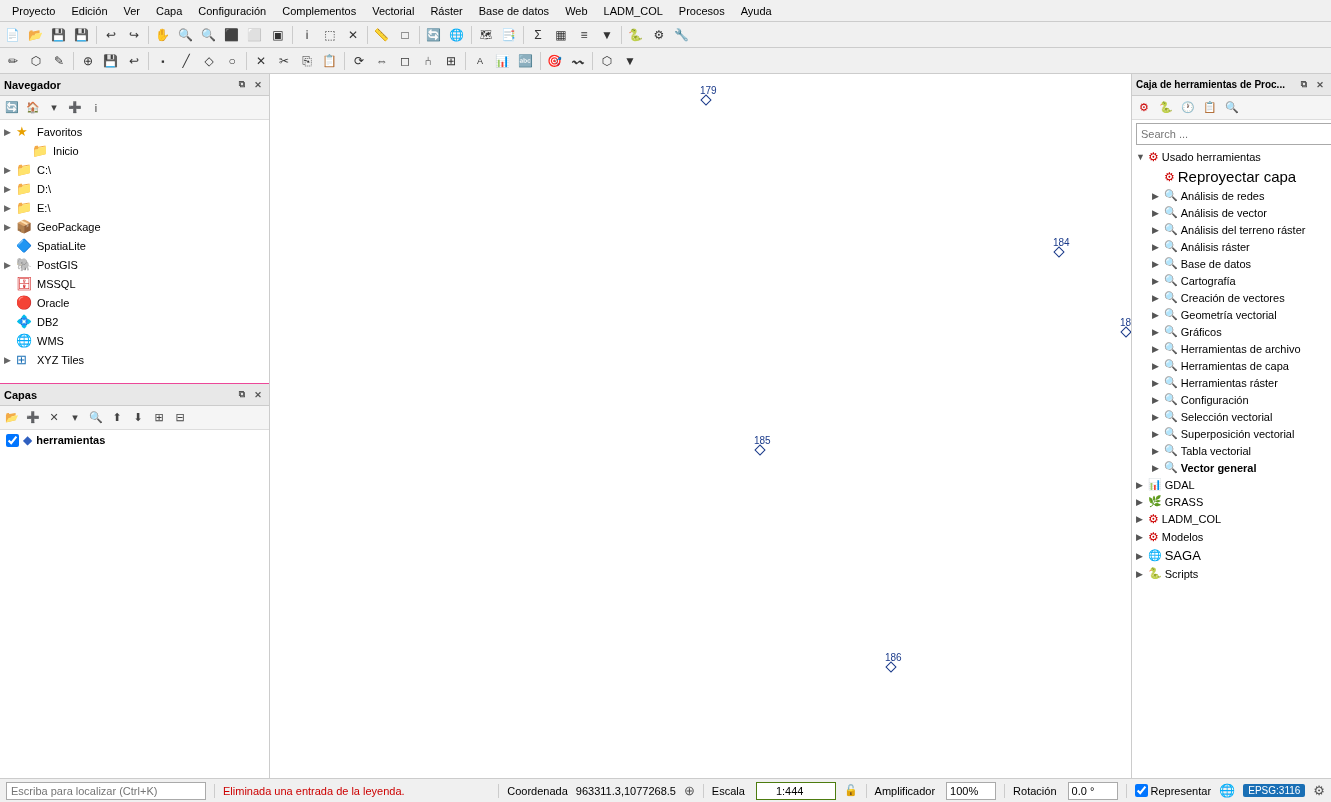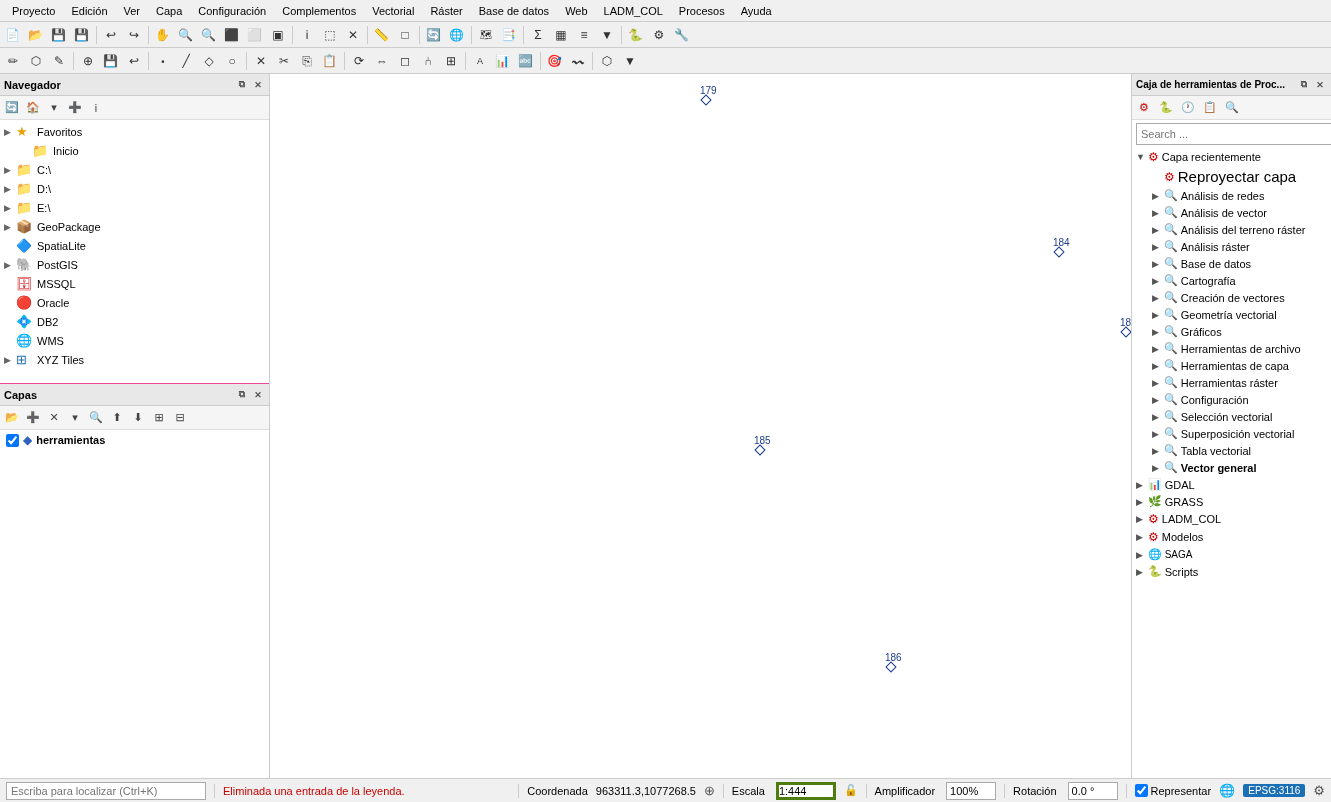--- a/index.html
+++ b/index.html
@@ -220,22 +220,22 @@
       border: 1px solid #aaa;
       padding: 0 4px;
       font-size: 11px;
       background: #fff;
     }
     .status-text { color: #c00; flex: 1; }
     .status-coord { color: #000; }
     .status-sep { width: 1px; height: 14px; background: #ccc; }
     .status-scale-label { color: #000; }
     .status-scale-input {
-      width: 60px; height: 18px;
-      border: 3px solid #4d7c0f; padding: 0 0; font-size: 11px;
+      width: 80px; height: 18px;
+      border: 1px solid #4d7c0f; padding: 0 19px; font-size: 11px;
     }
     .status-amp-label { color: #000; }
     .status-amp-input {
       width: 50px; height: 18px;
       border: 1px solid #aaa; padding: 0 3px; font-size: 11px;
     }
     .status-rot-label { color: #000; }
     .status-rot-input {
       width: 50px; height: 18px;
       border: 1px solid #aaa; padding: 0 3px; font-size: 11px;
@@ -511,21 +511,21 @@
       <div class="pt-btn icon-teal">🐍</div>
       <div class="pt-btn">🕐</div>
       <div class="pt-btn">📋</div>
       <div class="pt-btn">🔍</div>
     </div>
     <input type="text" class="proc-search" placeholder="Search ..." style="">
     <div class="proc-tree" id="proc-tree">
     <div class="proc-section-header" style="padding-left: 4px;">
       <span style="width:12px;font-size:9px;color:#555;">▼</span>
       <span style="color:#c00;font-size:12px;margin-right:3px;">⚙</span>
-      <span style="font-size:11px;">Capa recientemente</span>
+      <span style="font-size:11px;">Usado herramientas</span>
     </div>
         <div class="proc-section-header" style="padding-left: 20px;">
       <span style="width:12px;font-size:9px;color:#555;"></span>
       <span style="color:#c00;font-size:12px;margin-right:3px;">⚙</span>
       <span style="font-size:15px;">Reproyectar capa</span>
     </div>
         <div class="proc-section-header" style="padding-left: 20px;">
       <span style="width:12px;font-size:9px;color:#555;">▶</span>
       <span style="color:#0099bb;font-size:11px;margin-right:3px;">🔍</span>
       <span style="font-size:11px;">Análisis de redes</span>
@@ -626,21 +626,21 @@
       <span style="font-size:11px;">LADM_COL</span>
     </div>
         <div class="proc-section-header" style="padding-left: 4px;">
       <span style="width:12px;font-size:9px;color:#555;">▶</span>
       <span style="color:#c00;font-size:12px;margin-right:3px;">⚙</span>
       <span style="font-size:11px;">Modelos</span>
     </div>
         <div class="proc-section-header" style="padding-left: 4px;">
       <span style="width:12px;font-size:9px;color:#555;">▶</span>
       <span style="color:#1a6fb5;font-size:11px;margin-right:3px;">🌐</span>
-      <span style="font-size:10px;">SAGA</span>
+      <span style="font-size:13px;">SAGA</span>
     </div>
         <div class="proc-section-header" style="padding-left: 4px;">
       <span style="width:12px;font-size:9px;color:#555;">▶</span>
       <span style="color:#006644;font-size:11px;margin-right:3px;">🐍</span>
       <span style="font-size:11px;">Scripts</span>
     </div>
       </div>
   </div>
 
 </div>

